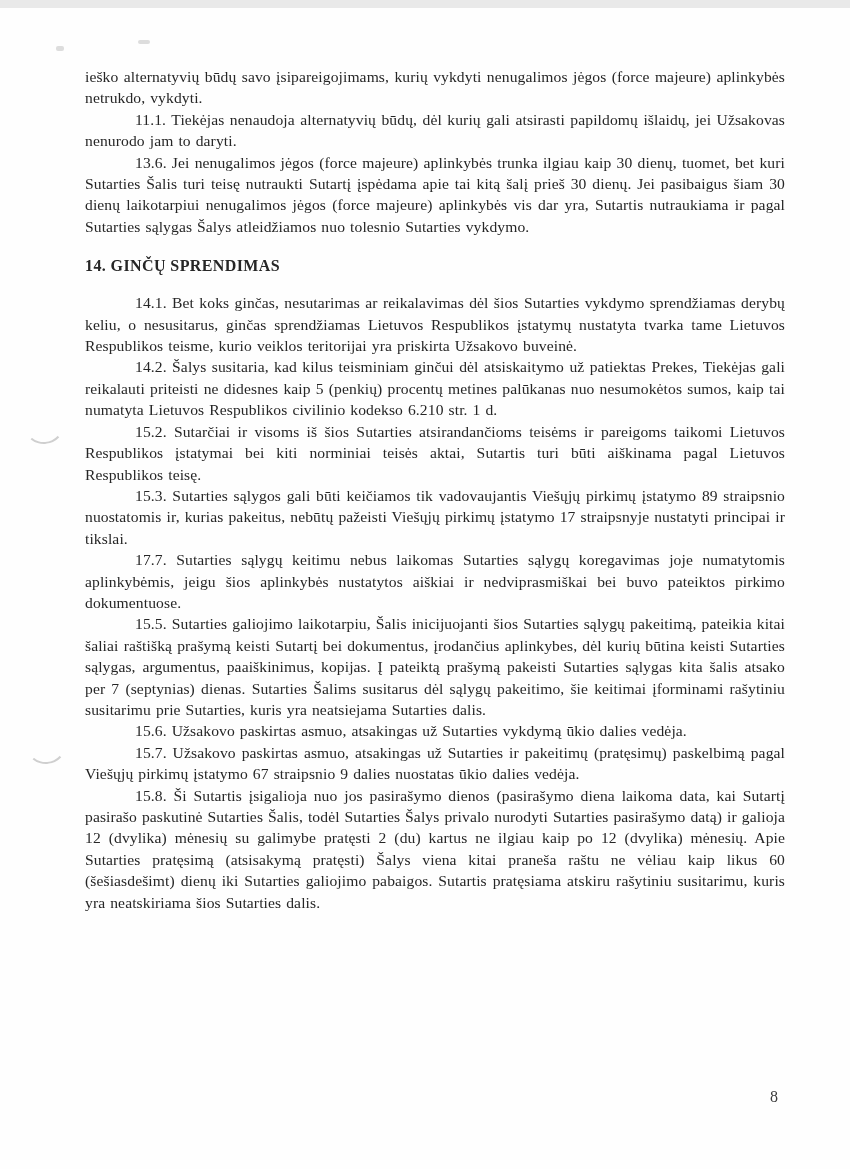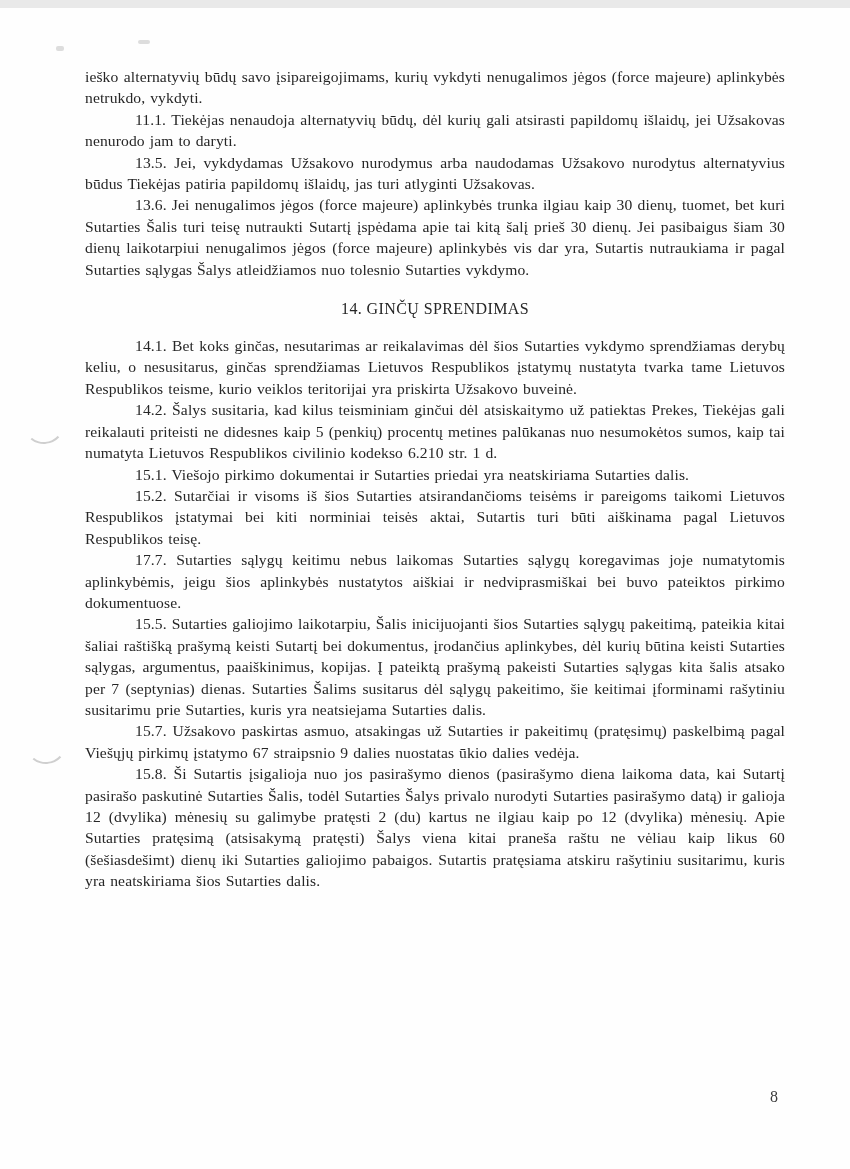--- a/index.html
+++ b/index.html
@@ -32,22 +32,22 @@
     word-spacing: 1px;
     letter-spacing: 0.1px;
   }
   .para.no-indent {
     text-indent: 0;
   }
   .heading {
     margin: 18px 0 15px 0;
     font-size: 16px;
     line-height: 22px;
-    font-weight: normal;
-    text-align: center;
+    font-weight: bold;
+    text-align: left;
     letter-spacing: 0.4px;
   }
   .page-number {
     position: absolute;
     left: 770px;
     top: 1080px;
     font-size: 16px;
     color: #3a3a3a;
   }
   
@@ -78,32 +78,32 @@
 <div class="page">
 
   <span class="smudge smudge-1"></span>
   <span class="smudge smudge-2"></span>
   <span class="crescent crescent-1"></span>
   <span class="crescent crescent-2"></span>
 
   <div class="text-block">
     <p class="para no-indent">ieško alternatyvių būdų savo įsipareigojimams, kurių vykdyti nenugalimos jėgos (force majeure) aplinkybės netrukdo, vykdyti.</p>
     <p class="para">11.1. Tiekėjas nenaudoja alternatyvių būdų, dėl kurių gali atsirasti papildomų išlaidų, jei Užsakovas nenurodo jam to daryti.</p>
-    <p class="para">13.5. Jei, vykdydamas Užsakovo nurodymus arba naudodamas Užsakovo nurodytus alternatyvius būdus Tiekėjas patiria papildomų išlaidų, jas turi atlyginti Užsakovas.</p>
     <p class="para">13.6. Jei nenugalimos jėgos (force majeure) aplinkybės trunka ilgiau kaip 30 dienų, tuomet, bet kuri Sutarties Šalis turi teisę nutraukti Sutartį įspėdama apie tai kitą šalį prieš 30 dienų. Jei pasibaigus šiam 30 dienų laikotarpiui nenugalimos jėgos (force majeure) aplinkybės vis dar yra, Sutartis nutraukiama ir pagal Sutarties sąlygas Šalys atleidžiamos nuo tolesnio Sutarties vykdymo.</p>
 
     <h2 class="heading">14. GINČŲ SPRENDIMAS</h2>
 
     <p class="para">14.1. Bet koks ginčas, nesutarimas ar reikalavimas dėl šios Sutarties vykdymo sprendžiamas derybų keliu, o nesusitarus, ginčas sprendžiamas Lietuvos Respublikos įstatymų nustatyta tvarka tame Lietuvos Respublikos teisme, kurio veiklos teritorijai yra priskirta Užsakovo buveinė.</p>
     <p class="para">14.2. Šalys susitaria, kad kilus teisminiam ginčui dėl atsiskaitymo už patiektas Prekes, Tiekėjas gali reikalauti priteisti ne didesnes kaip 5 (penkių) procentų metines palūkanas nuo nesumokėtos sumos, kaip tai numatyta Lietuvos Respublikos civilinio kodekso  6.210 str. 1 d.</p>
 
 
-    <p class="para">15.1. Viešojo pirkimo dokumentai ir Sutarties priedai yra neatskiriama Sutarties dalis.</p>
     <p class="para">15.2. Sutarčiai ir visoms iš šios Sutarties atsirandančioms teisėms ir pareigoms taikomi Lietuvos Respublikos įstatymai bei kiti norminiai teisės aktai, Sutartis turi būti aiškinama pagal Lietuvos Respublikos teisę.</p>
+    <p class="para">15.3. Sutarties sąlygos gali būti keičiamos tik vadovaujantis Viešųjų pirkimų įstatymo 89 straipsnio nuostatomis ir, kurias pakeitus, nebūtų pažeisti Viešųjų pirkimų įstatymo 17 straipsnyje nustatyti principai ir tikslai.</p>
     <p class="para">17.7. Sutarties sąlygų keitimu nebus laikomas Sutarties sąlygų koregavimas joje numatytomis aplinkybėmis, jeigu šios aplinkybės nustatytos aiškiai ir nedviprasmiškai bei buvo pateiktos pirkimo dokumentuose.</p>
     <p class="para">15.5. Sutarties galiojimo laikotarpiu, Šalis inicijuojanti šios Sutarties sąlygų pakeitimą, pateikia kitai šaliai raštišką prašymą keisti Sutartį bei dokumentus, įrodančius aplinkybes, dėl kurių būtina keisti Sutarties sąlygas, argumentus, paaiškinimus, kopijas. Į pateiktą prašymą pakeisti Sutarties sąlygas kita šalis atsako per 7 (septynias) dienas. Sutarties Šalims susitarus dėl sąlygų pakeitimo, šie keitimai įforminami rašytiniu susitarimu prie Sutarties, kuris yra neatsiejama Sutarties dalis.</p>
+    <p class="para">15.6. Užsakovo paskirtas asmuo, atsakingas už Sutarties vykdymą ūkio dalies vedėja.</p>
     <p class="para">15.7. Užsakovo paskirtas asmuo, atsakingas už Sutarties ir pakeitimų (pratęsimų) paskelbimą pagal Viešųjų pirkimų įstatymo 67 straipsnio 9 dalies nuostatas ūkio dalies vedėja.</p>
     <p class="para">15.8. Ši Sutartis įsigalioja nuo jos pasirašymo dienos (pasirašymo diena laikoma data, kai Sutartį pasirašo paskutinė Sutarties Šalis, todėl Sutarties Šalys privalo nurodyti Sutarties pasirašymo datą) ir galioja 12 (dvylika) mėnesių su galimybe pratęsti 2 (du) kartus ne ilgiau kaip po 12 (dvylika) mėnesių. Apie Sutarties pratęsimą (atsisakymą pratęsti) Šalys viena kitai praneša raštu ne vėliau kaip likus 60 (šešiasdešimt) dienų iki Sutarties galiojimo pabaigos. Sutartis pratęsiama atskiru rašytiniu susitarimu, kuris yra neatskiriama šios Sutarties dalis.</p>
   </div>
 
   <div class="page-number">8</div>
 
 </div>
 
 </body></html>

